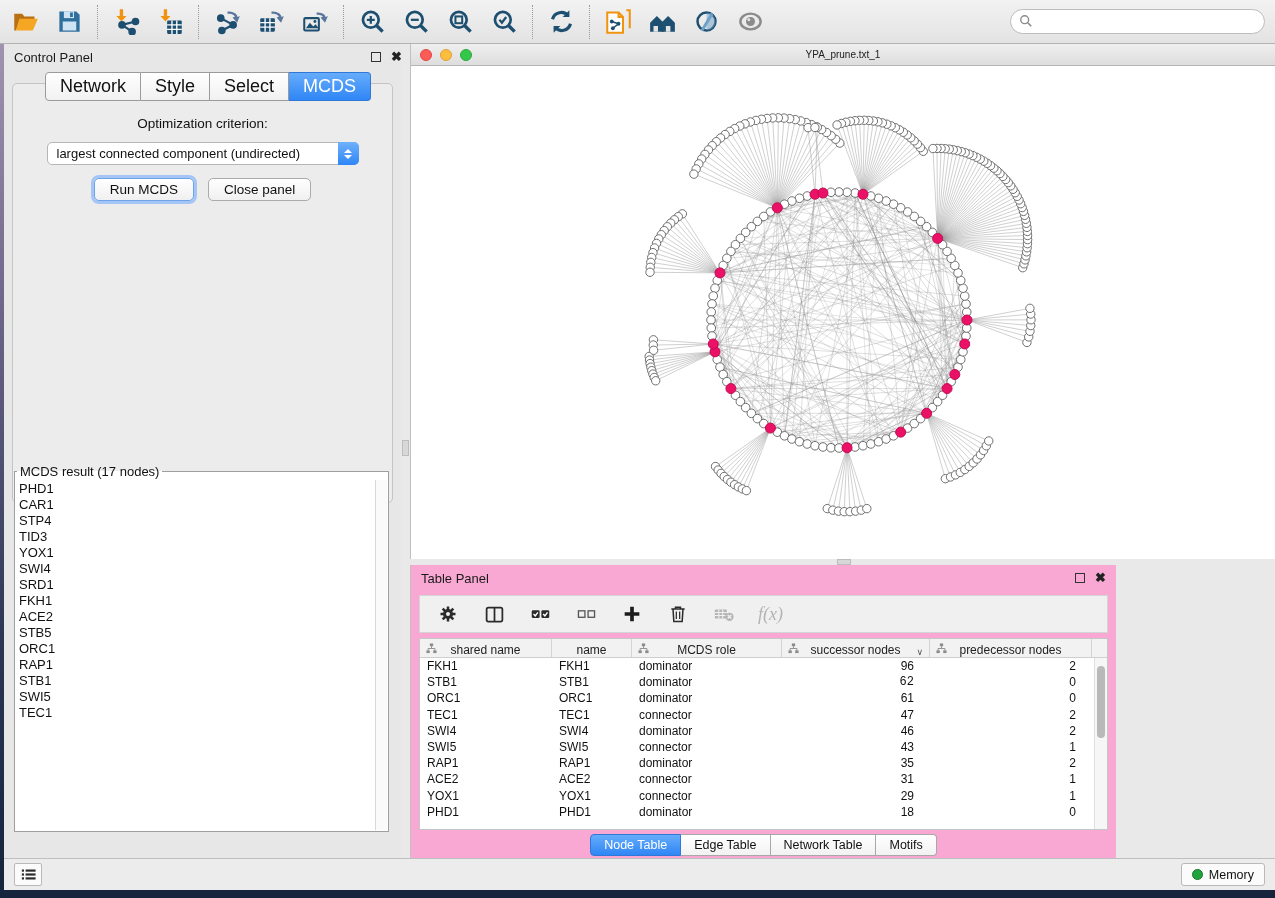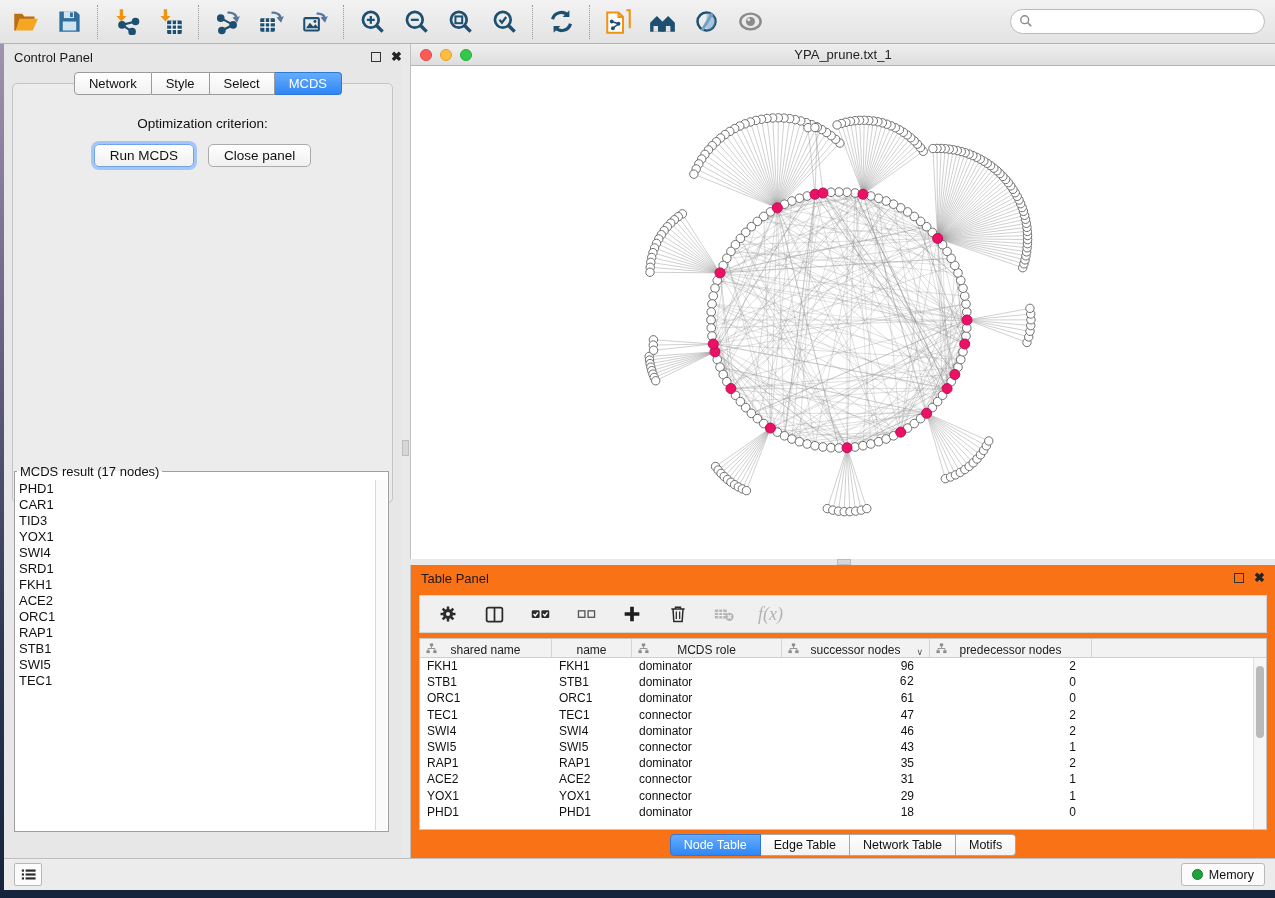--- a/index.html
+++ b/index.html
@@ -30,21 +30,21 @@
   
   .control-panel { left:0; top:0; width:409px; height:814px; background:#e7e7e7; border-right:1px solid #c0c0c0; }
   .panel-header { height:26px; display:flex; align-items:center; padding:0 10px; }
   .panel-title { font-size:13px; color:#1a1a1a; }
   .panel-header .win-btns { margin-left:auto; display:flex; gap:10px; align-items:center; }
   .float-glyph { width:10px; height:10px; border:1.5px solid #333; display:inline-block; cursor:pointer; }
   .close-glyph { font-size:13px; font-weight:bold; color:#222; cursor:pointer; line-height:10px; }
 
   .cp-tabs { position:absolute; left:0; top:28px; width:100%; display:flex; justify-content:center; z-index:3; }
   .cp-tab { border:1px solid #9b9b9b; border-left:none; background:linear-gradient(#ffffff,#f1f1f1);
-    padding:3px 14px; font-size:13px; cursor:pointer; color:#111;text-align:center; }
+    padding:3px 14px; font-size:18px; cursor:pointer; color:#111;text-align:center; }
   .cp-tab:first-child { border-left:1px solid #9b9b9b; border-radius:4px 0 0 4px; }
   .cp-tab:last-child { border-radius:0 4px 4px 0; }
   .cp-tab.active { background:linear-gradient(#66acfb,#2f86f6); color:#fff; border-color:#2f78d8; }
 
   .cp-body { position:absolute; left:8px; top:39px; width:381px; height:420px;
     background:#ececec; border:1px solid #c4c4c4; border-radius:5px; }
   .crit-label { text-align:center; margin-top:32px; font-size:13.5px; }
   .dropdown { margin:11px auto 0; width:312px; height:23px; background:#fff; border:1px solid #b6b6b6;
     border-radius:5px; display:flex; align-items:center; cursor:pointer; position:relative; }
   .dropdown .dd-text { padding-left:9px; font-size:13px; white-space:nowrap; }
@@ -72,25 +72,25 @@
 
   
   .network-view { left:406px; top:0; width:865px; height:515px; background:#fff; border-left:1px solid #c0c0c0; }
   .net-titlebar { height:22px; background:linear-gradient(#efefef,#dddddd); border-bottom:1px solid #b5b5b5;
     display:flex; align-items:center; position:relative; }
   .lights { display:flex; gap:8px; padding-left:9px; }
   .light { width:12px; height:12px; border-radius:50%; cursor:pointer; }
   .light.red { background:#fc5b56; border:1px solid #df4744; }
   .light.yellow { background:#fdbd3f; border:1px solid #dfa133; }
   .light.green { background:#34c84a; border:1px solid #2aa83d; }
-  .net-title { position:absolute; left:0; right:0; text-align:center; font-size:13px; color:#222; }
+  .net-title { position:absolute; left:0; right:0; text-align:center; font-size:10px; color:#222; }
   .net-canvas-wrap { position:absolute; left:0; top:22px; right:0; bottom:0; background:#fff; }
 
   
-  .table-panel { left:406px; top:521px; width:865px; height:293px; background:#f97316; border-left:1px solid #c0c0c0; }
+  .table-panel { left:406px; top:521px; width:706px; height:293px; background:#f9a8d4; border-left:1px solid #c0c0c0; }
   .tp-header { height:26px; display:flex; align-items:center; padding:0 10px; }
   .tp-toolbar { margin:4px 8px 0; height:38px; background:#f0f0f0; border:1px solid #d4d4d4;
     display:flex; align-items:center; gap:22px; padding:0 16px; }
   .tp-tool { width:24px; height:24px; display:flex; align-items:center; justify-content:center; cursor:pointer; }
   .fx-label { font-family:"Liberation Serif", serif; font-style:italic; font-size:18px; color:#b3b3b3; cursor:default; }
 
   .node-table { margin:5px 8px 0; background:#fff; border:1px solid #c6c6c6; height:192px; position:relative; overflow:hidden; }
   .nt-headrow { display:flex; height:19px; background:#f2f2f2; border-bottom:1px solid #cfcfcf; }
   .nt-hcell { display:flex; align-items:flex-end; justify-content:center; gap:5px; border-right:1px solid #d4d4d4;
     font-size:12px; color:#222; position:relative; cursor:pointer; }
@@ -293,37 +293,46 @@
       </span>
     </div>
     <div class="cp-tabs">
         <span class="cp-tab">Network</span>
         <span class="cp-tab">Style</span>
         <span class="cp-tab">Select</span>
         <span class="cp-tab active">MCDS</span>
       </div>
     <div class="cp-body">
       <div class="crit-label">Optimization criterion:</div>
+      <div class="dropdown">
+        <span class="dd-text">largest connected component (undirected)</span>
+        <span class="dd-cap">
+            <span class="tri up"></span>
+            <span class="tri down"></span>
+          </span>
+      </div>
       <div class="btn-row">
         <button class="btn focused">Run MCDS</button>
         <button class="btn">Close panel</button>
       </div>
     </div>
     <fieldset class="mcds-result">
       <legend>MCDS result (17 nodes)</legend>
       <div style="position:relative; height:100%;">
         <div class="mcds-list">
             <div>PHD1</div>
             <div>CAR1</div>
+            <div>STP4</div>
             <div>TID3</div>
             <div>YOX1</div>
             <div>SWI4</div>
             <div>SRD1</div>
             <div>FKH1</div>
             <div>ACE2</div>
+            <div>STB5</div>
             <div>ORC1</div>
             <div>RAP1</div>
             <div>STB1</div>
             <div>SWI5</div>
             <div>TEC1</div>
           </div>
         <div class="mcds-scroll"></div>
       </div>
     </fieldset>
   </div>

